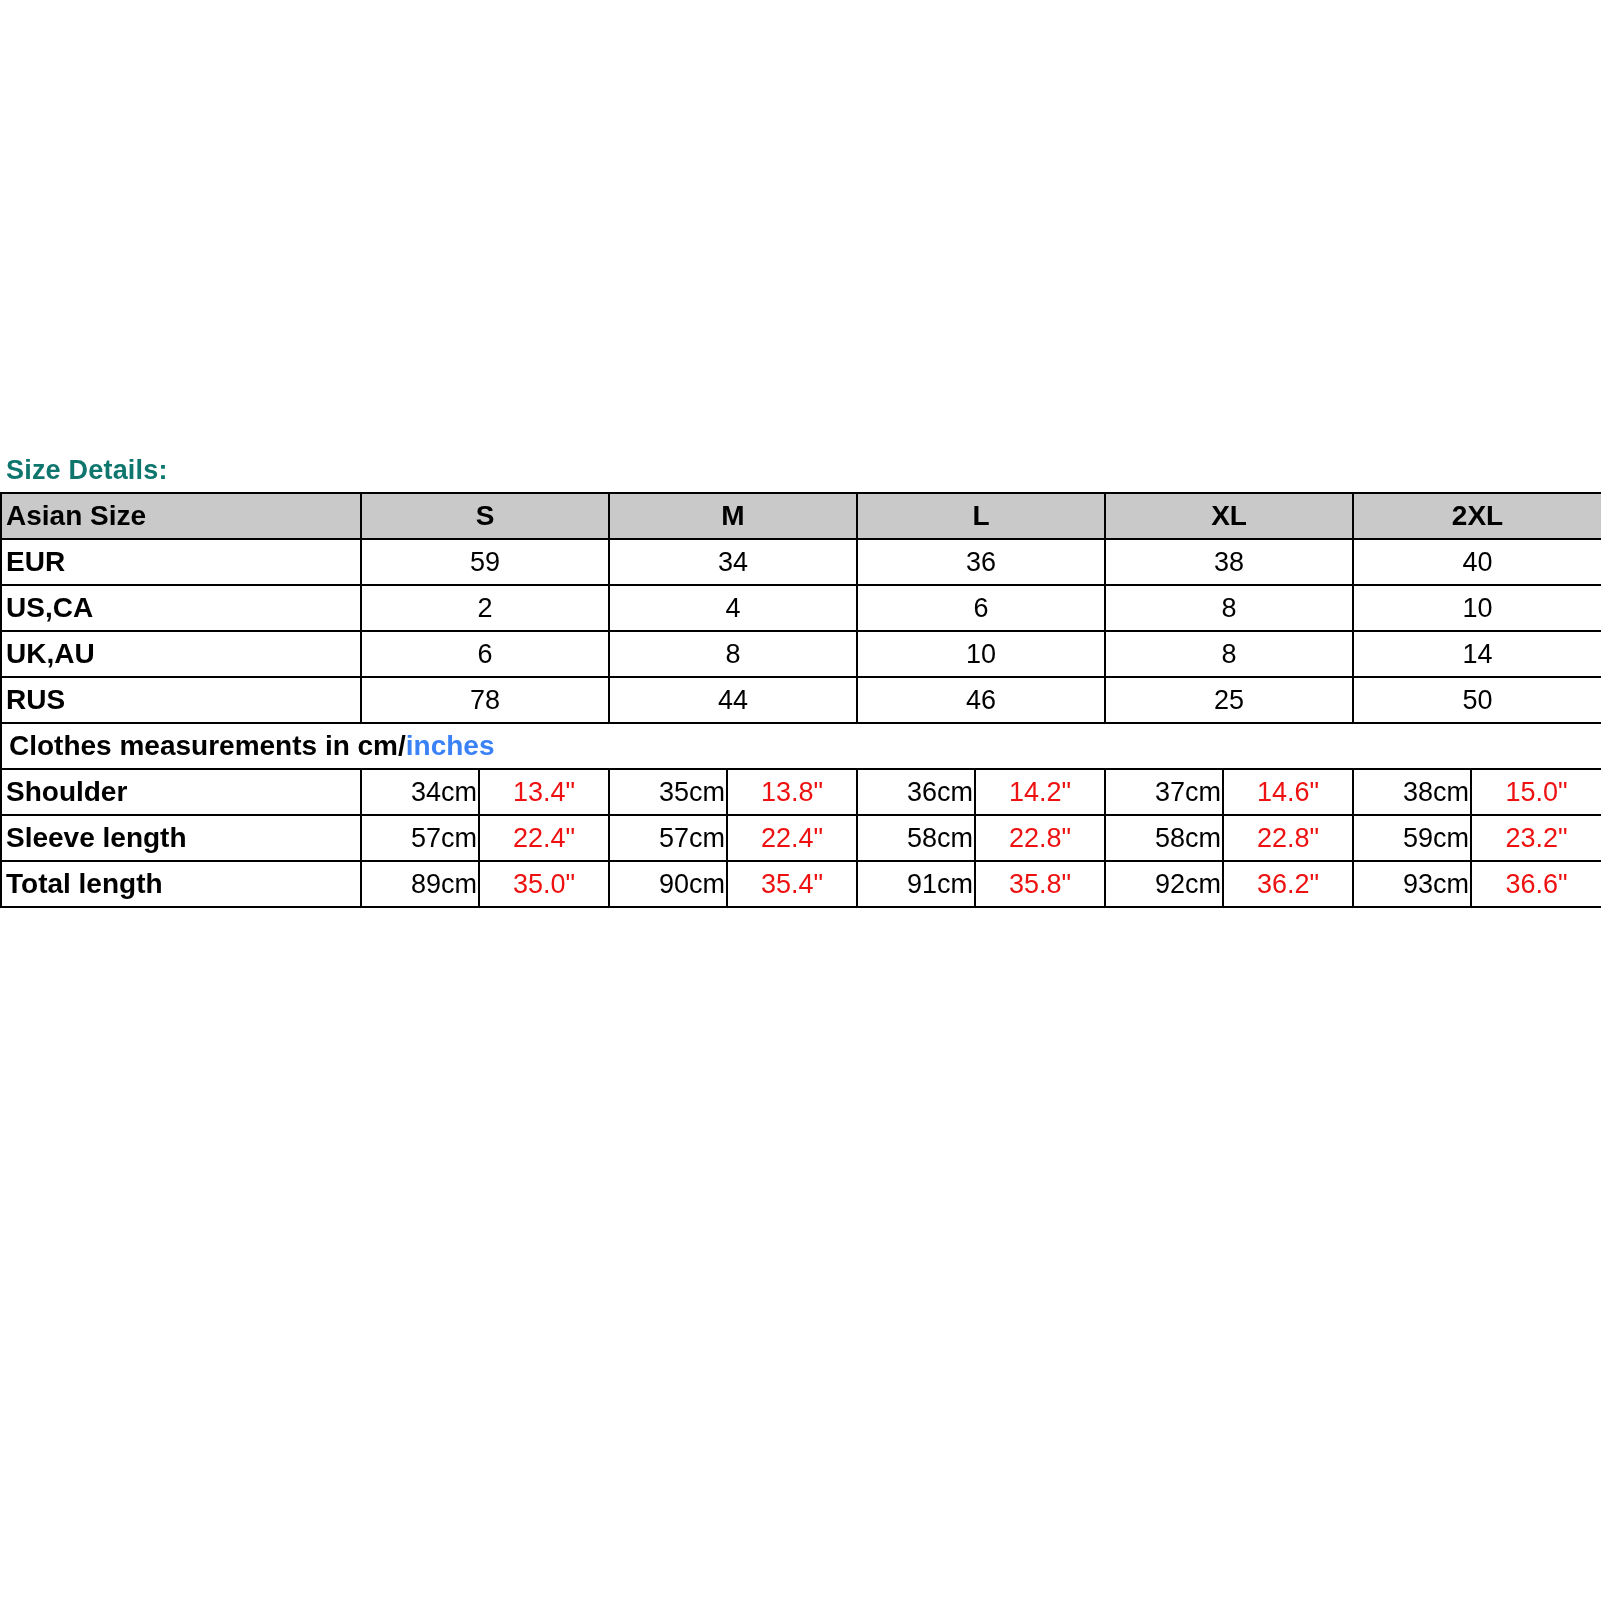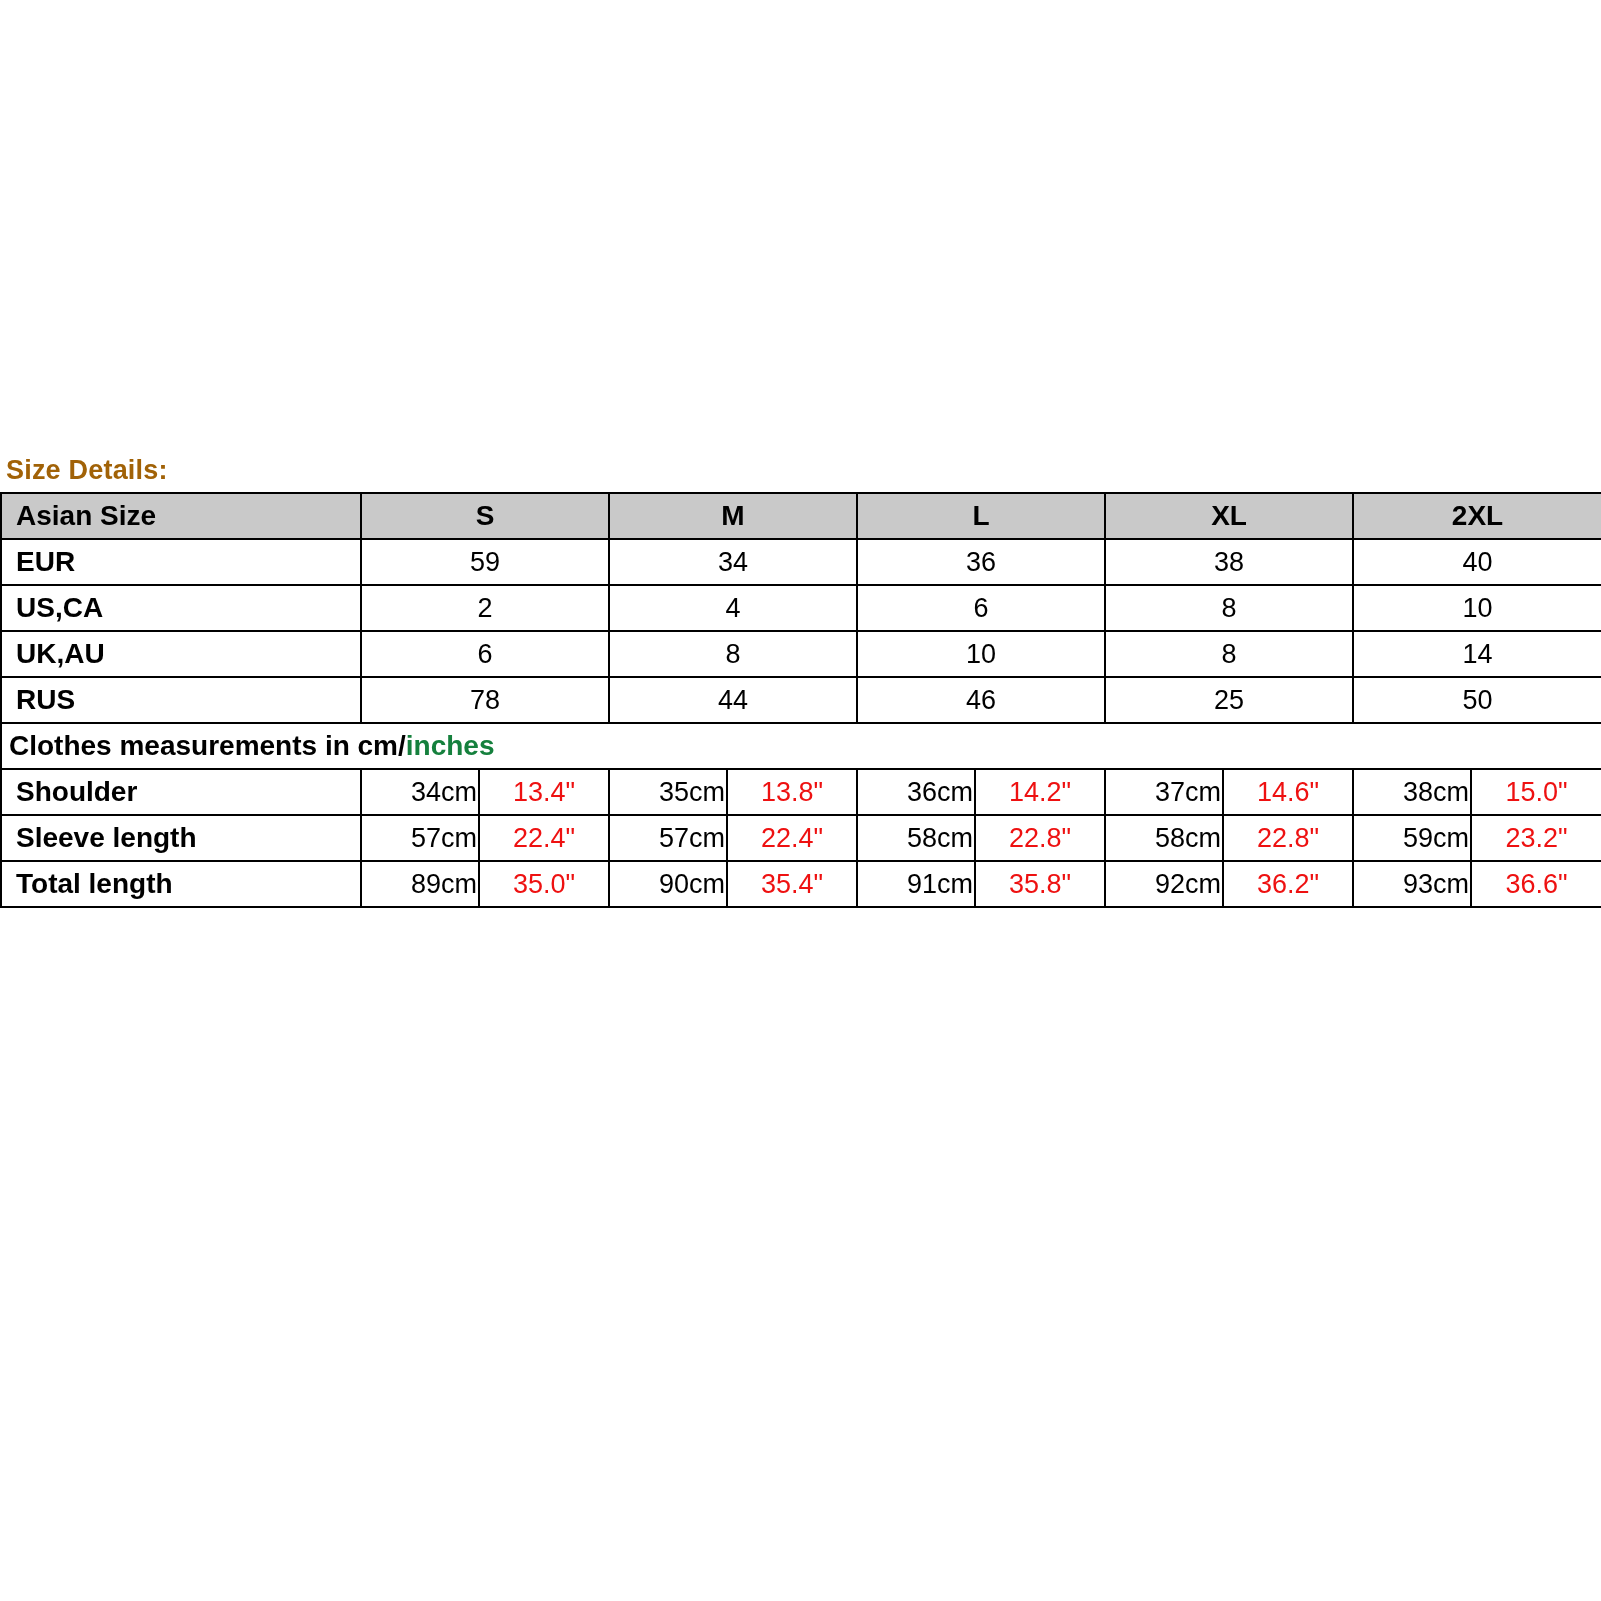--- a/index.html
+++ b/index.html
@@ -16,21 +16,21 @@
   }
   #sheet {
     position: absolute;
     left: 0;
     top: 455px;
     width: 1601px;
   }
   .title {
     font-size: 27px;
     font-weight: bold;
-    color: #a16207;
+    color: #0f766e;
     padding: 0 0 6px 6px;
     letter-spacing: 0.2px;
   }
   table {
     border-collapse: collapse;
     width: 1601px;
     table-layout: fixed;
   }
   td, th {
     border: 2px solid #000000;
@@ -41,40 +41,40 @@
     line-height: 44px;
     text-align: center;
     font-weight: normal;
     box-sizing: border-box;
     overflow: hidden;
     white-space: nowrap;
   }
   .rowlabel {
     text-align: left;
     font-weight: bold;
-    padding-left: 14px;
+    padding-left: 4px;
     font-size: 28px;
     margin-left: 24px;
   }
   .hdr {
     background: #c9c9c9;
     font-weight: bold;
     font-size: 28px;
   }
   .hdr.rowlabel {
     font-weight: bold;
   }
   .subhead {
     text-align: left;
     font-weight: bold;
     padding-left: 7px;
     font-size: 28px;
   }
   .red {
-    color: #15803d;
+    color: #3b82f6;
   }
   .cm {
     font-size: 27px;
     padding-left: 48px;
   }
   .in {
     color: #ee1111;
     font-size: 27px;
   }
 </style>

